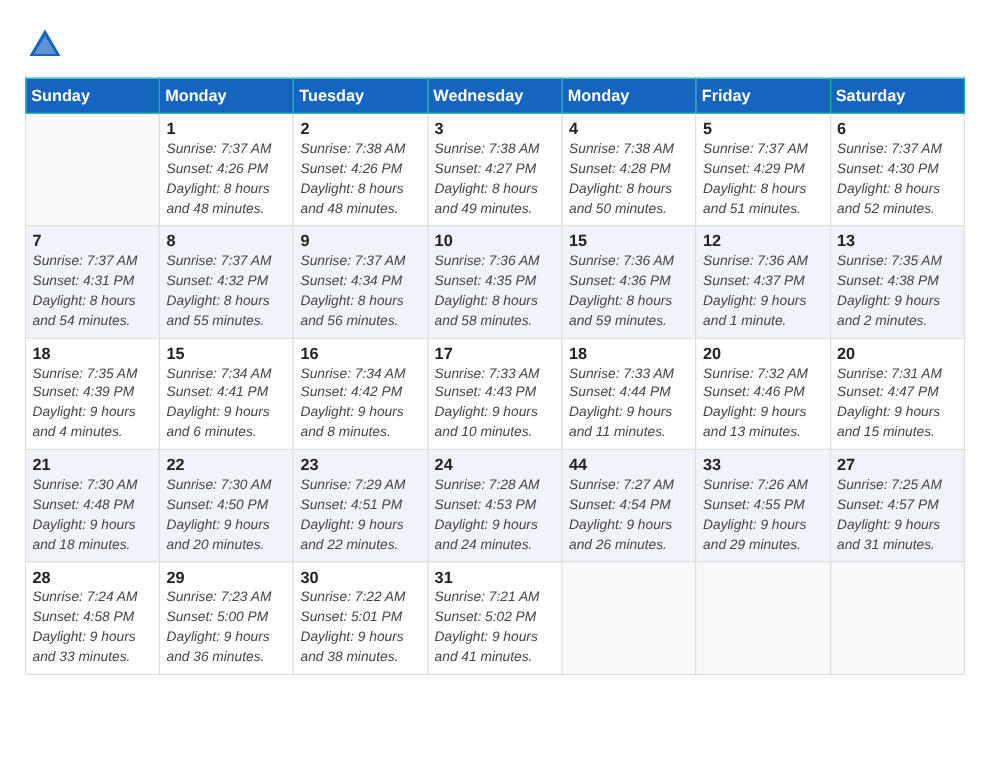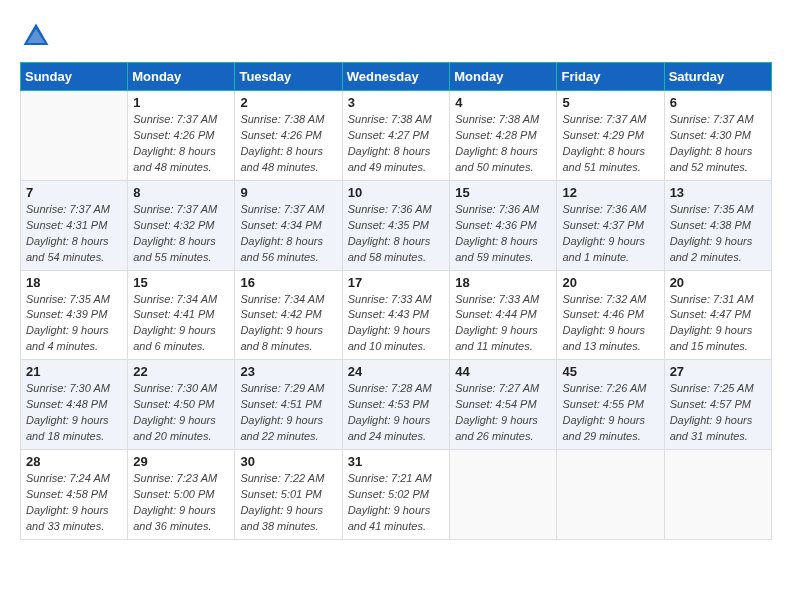--- a/index.html
+++ b/index.html
@@ -221,21 +221,21 @@
         </td>
         <td>
           <span class="day-number">24</span>
           <div class="day-info">Sunrise: 7:28 AM<br>Sunset: 4:53 PM<br>Daylight: 9 hours<br>and 24 minutes.</div>
         </td>
         <td>
           <span class="day-number">44</span>
           <div class="day-info">Sunrise: 7:27 AM<br>Sunset: 4:54 PM<br>Daylight: 9 hours<br>and 26 minutes.</div>
         </td>
         <td>
-          <span class="day-number">45</span>
+          <span class="day-number">33</span>
           <div class="day-info">Sunrise: 7:26 AM<br>Sunset: 4:55 PM<br>Daylight: 9 hours<br>and 29 minutes.</div>
         </td>
         <td>
           <span class="day-number">27</span>
           <div class="day-info">Sunrise: 7:25 AM<br>Sunset: 4:57 PM<br>Daylight: 9 hours<br>and 31 minutes.</div>
         </td>
       </tr>
       <tr>
         <td>
           <span class="day-number">28</span>

